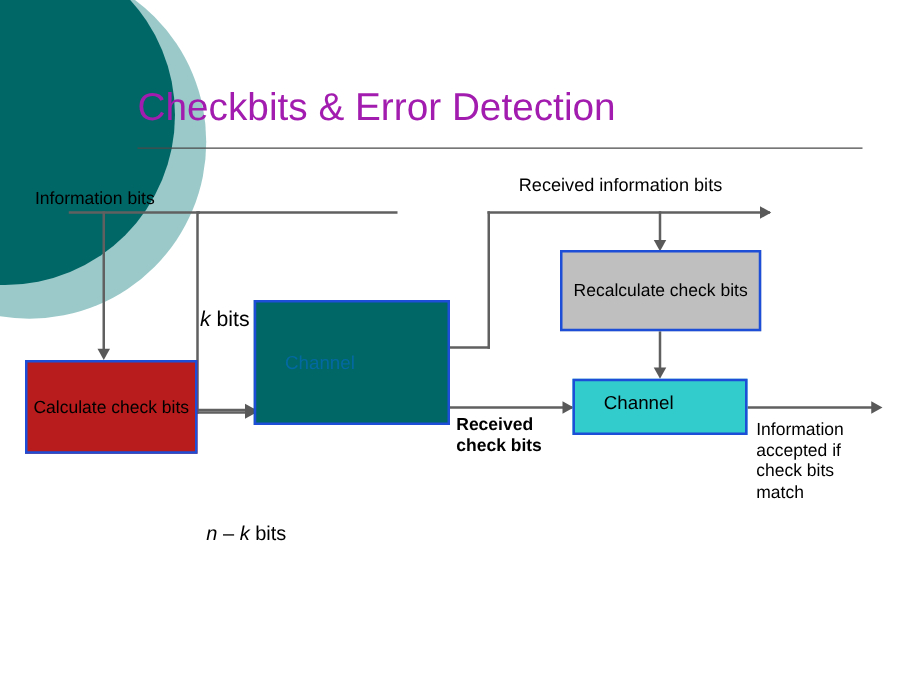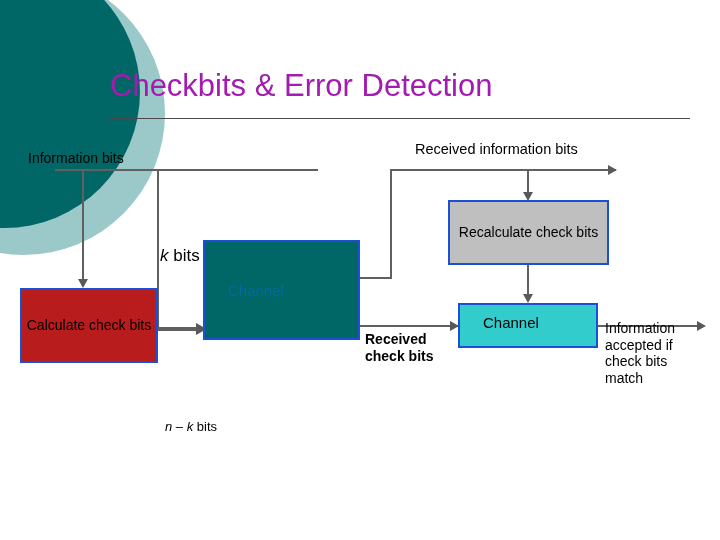--- a/index.html
+++ b/index.html
@@ -156,23 +156,23 @@
     position: absolute;
     font-size: 14px;
     color: #000000;
     line-height: 1.18;
     white-space: pre-line;
   }
   .lbl-info-bits   { left: 28px;  top: 150px; font-size: 14px; }
   .lbl-recv-info   { left: 415px; top: 141px; font-size: 14.5px; }
   .lbl-k-bits      { left: 160px; top: 246px; font-size: 17px; }
   .lbl-sent-check  { left: 152px; top: 337px; width: 60px; }
-  .lbl-nk-bits     { left: 165px; top: 419px; font-size: 13px; }
+  .lbl-nk-bits     { left: 165px; top: 419px; font-size: 16px; }
   .lbl-recv-check  { left: 365px; top: 331px; width: 95px; font-weight: bold; }
-  .lbl-info-acc    { left: 605px; top: 320px; width: 110px; }
+  .lbl-info-acc    { left: 605px; top: 335px; width: 110px; }
   .ital { font-style: italic; }
 </style>
 </head>
 <body>
 
 <div id="slide">
 
   <div class="deco-circle-light"></div>
   <div class="deco-circle-dark"></div>
 

